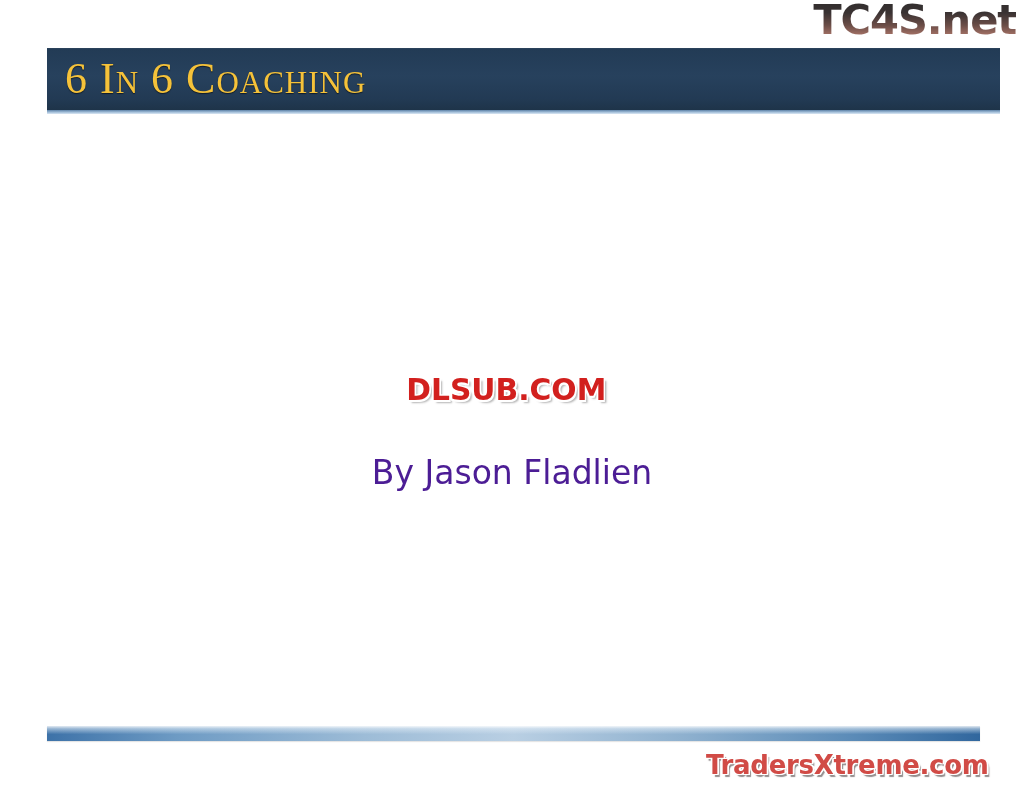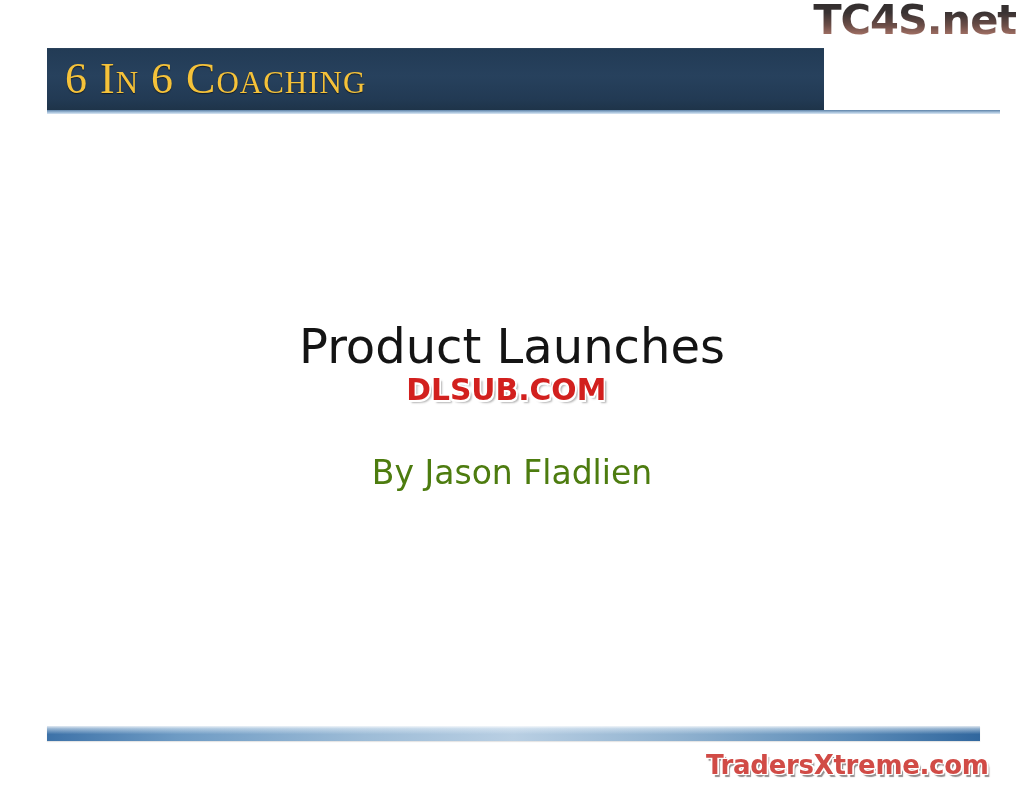--- a/index.html
+++ b/index.html
@@ -46,21 +46,21 @@
     -webkit-text-fill-color: transparent;
     text-shadow: none;
     white-space: nowrap;
   }
 
   
   .header-banner {
     position: absolute;
     left: 47px;
     top: 48px;
-    width: 777px;
+    width: 953px;
     height: 62px;
     background: linear-gradient(to bottom,
         #223b55 0%,
         #27415d 45%,
         #223a54 82%,
         #1e3449 100%);
     box-shadow: 0 1px 0 rgba(255,255,255,0.04) inset;
   }
   .header-banner-underline {
     position: absolute;
@@ -134,21 +134,21 @@
 
   .slide-subtitle {
     position: absolute;
     left: 0;
     top: 452px;
     width: 1024px;
     text-align: center;
     font-family: "DejaVu Sans", sans-serif;
     font-size: 33px;
     line-height: 42px;
-    color: #4d7c0f;
+    color: #4c1d95;
     margin: 0;
   }
 
   
   .footer-bar {
     position: absolute;
     left: 47px;
     top: 726px;
     width: 933px;
     height: 15px;
@@ -196,23 +196,20 @@
 
 <div class="slide">
 
   <div class="tc4s-watermark">TC4S.net</div>
 
   <div class="header-banner">
     <div class="header-banner-title">6 In 6 Coaching</div>
   </div>
   <div class="header-banner-underline"></div>
 
-  <div class="title-block">
-    <h1 class="slide-title">Product Launches</h1>
-  </div>
 
   <div class="dlsub-watermark">DLSUB.COM</div>
 
   <p class="slide-subtitle">By Jason Fladlien</p>
 
   <div class="footer-bar"></div>
 
   <div class="traders-watermark">TradersXtreme.com</div>
 
 </div>

